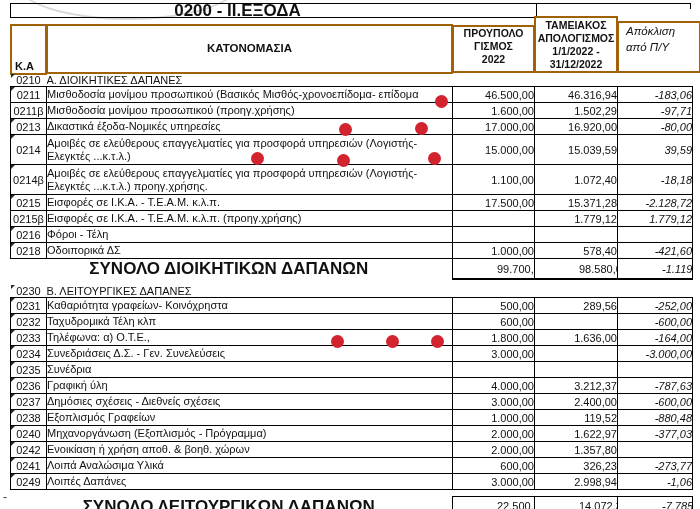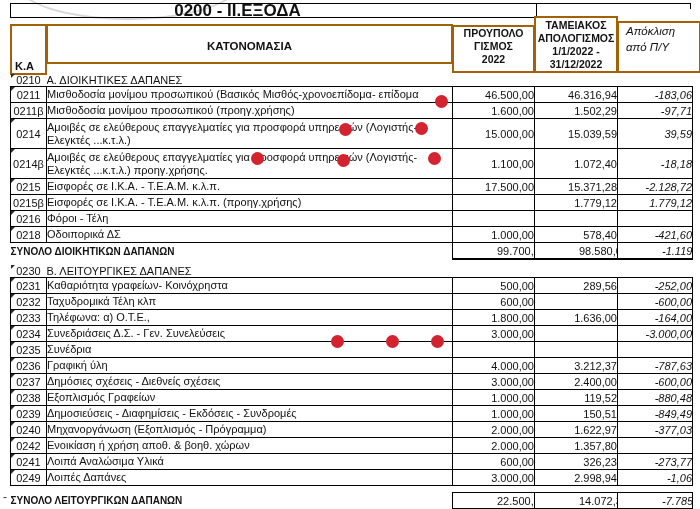--- a/index.html
+++ b/index.html
@@ -15,42 +15,42 @@
               border:1px solid #000;box-sizing:border-box;display:flex;
               align-items:center;justify-content:center;padding-right:72px;
               font-weight:bold;font-size:17px;background:transparent;}
   .top-line{position:absolute;left:537px;top:3px;width:154px;height:0;border-top:1px solid #000;}
   .top-tick{position:absolute;left:690px;top:3px;width:0;height:6px;border-left:1px solid #000;}
 
   
   .hdr{position:absolute;border:2px solid #a16207;box-sizing:border-box;display:flex;background:#fff;}
   .hdr-code{left:10px;top:24px;width:37px;height:51px;align-items:flex-end;
             padding:1px 3px;font-weight:bold;font-size:11px;}
-  .hdr-name{left:46px;top:24px;width:407px;height:40px;align-items:flex-end;
-            justify-content:center;font-weight:bold;font-size:11.5px;padding-bottom:10px;}
+  .hdr-name{left:46px;top:24px;width:407px;height:50px;align-items:flex-end;
+            justify-content:center;font-weight:bold;font-size:11.5px;padding-bottom:18px;}
   .hdr-budget{left:452px;top:25px;width:83px;height:48px;align-items:flex-start;justify-content:center;
             text-align:center;font-weight:bold;font-size:10.5px;line-height:13px;}
   .hdr-actual{left:534px;top:16px;width:84px;height:57px;align-items:center;justify-content:center;
             text-align:center;font-weight:bold;font-size:10.5px;line-height:13px;}
   .hdr-dev{left:617px;top:21px;width:84px;height:52px;align-items:flex-start;
             font-style:italic;font-size:11.5px;padding-left:7px;line-height:16px;}
   .preline{white-space:pre-line;}
 
   
   table.grid{position:absolute;left:10px;top:74px;width:682px;
              border-collapse:collapse;table-layout:fixed;}
   table.grid td{padding:0;font-size:11px;vertical-align:middle;overflow:hidden;}
   .r-item td{border:1px solid #000;height:15px;}
   .r-item.tall td{height:29px;}
   td.code{text-align:center;position:relative;font-size:10.5px;}
   td.name{padding-left:3px;line-height:13px;}
   td.num{text-align:right;padding-right:3px;}
   td.dev{font-style:italic;}
   .r-total td{height:15px;}
-  .r-total td.tlabel{border:none;font-weight:bold;font-size:10px;text-align:left;padding-right:5px;}
+  .r-total td.tlabel{border:none;font-weight:bold;font-size:17px;text-align:center;padding-right:5px;}
   .r-total td.num{border:1px solid #000;border-bottom:2px solid #000;font-weight:normal;padding-left:44px;}
   .r-gap td{border:none;height:5px;}
   .r-gap2 td{border:none;height:6px;}
   .mark{position:absolute;left:0;top:0;width:0;height:0;
         border-top:4px solid #2a2a2a;border-right:4px solid transparent;}
 
   .dot{position:absolute;width:13px;height:13px;border-radius:50%;}
   .stray{position:absolute;left:3px;top:490px;font-size:12px;color:#333;}
 </style>
 </head>
@@ -107,20 +107,27 @@
           <td class="num">46.316,94</td>
           <td class="num dev">-183,06</td>
         </tr>
         <tr class="r-item">
           <td class="code">0211β</td>
           <td class="name">Μισθοδοσία μονίμου προσωπικού (προηγ.χρήσης)</td>
           <td class="num">1.600,00</td>
           <td class="num">1.502,29</td>
           <td class="num dev">-97,71</td>
         </tr>
+        <tr class="r-item">
+          <td class="code">0213<span class="mark"></span></td>
+          <td class="name">Δικαστικά  έξοδα-Νομικές υπηρεσίες</td>
+          <td class="num">17.000,00</td>
+          <td class="num">16.920,00</td>
+          <td class="num dev">-80,00</td>
+        </tr>
         <tr class="r-item tall">
           <td class="code">0214<span class="mark"></span></td>
           <td class="name">Αμοιβές σε ελεύθερους επαγγελματίες για προσφορά υπηρεσιών (Λογιστής-Ελεγκτές ...κ.τ.λ.)</td>
           <td class="num">15.000,00</td>
           <td class="num">15.039,59</td>
           <td class="num dev">39,59</td>
         </tr>
         <tr class="r-item tall">
           <td class="code">0214β<span class="mark"></span></td>
           <td class="name">Αμοιβές σε ελεύθερους επαγγελματίες για προσφορά υπηρεσιών (Λογιστής-Ελεγκτές ...κ.τ.λ.) προηγ.χρήσης.</td>
@@ -217,27 +224,20 @@
           <td class="num">3.000,00</td>
           <td class="num">2.400,00</td>
           <td class="num dev">-600,00</td>
         </tr>
         <tr class="r-item">
           <td class="code">0238<span class="mark"></span></td>
           <td class="name">Εξοπλισμός Γραφείων</td>
           <td class="num">1.000,00</td>
           <td class="num">119,52</td>
           <td class="num dev">-880,48</td>
-        </tr>
-        <tr class="r-item">
-          <td class="code">0239<span class="mark"></span></td>
-          <td class="name">Δημοσιεύσεις - Διαφημίσεις - Εκδόσεις - Συνδρομές</td>
-          <td class="num">1.000,00</td>
-          <td class="num">150,51</td>
-          <td class="num dev">-849,49</td>
         </tr>
         <tr class="r-item">
           <td class="code">0240<span class="mark"></span></td>
           <td class="name">Μηχανοργάνωση (Εξοπλισμός - Πρόγραμμα)</td>
           <td class="num">2.000,00</td>
           <td class="num">1.622,97</td>
           <td class="num dev">-377,03</td>
         </tr>
         <tr class="r-item">
           <td class="code">0242<span class="mark"></span></td>

